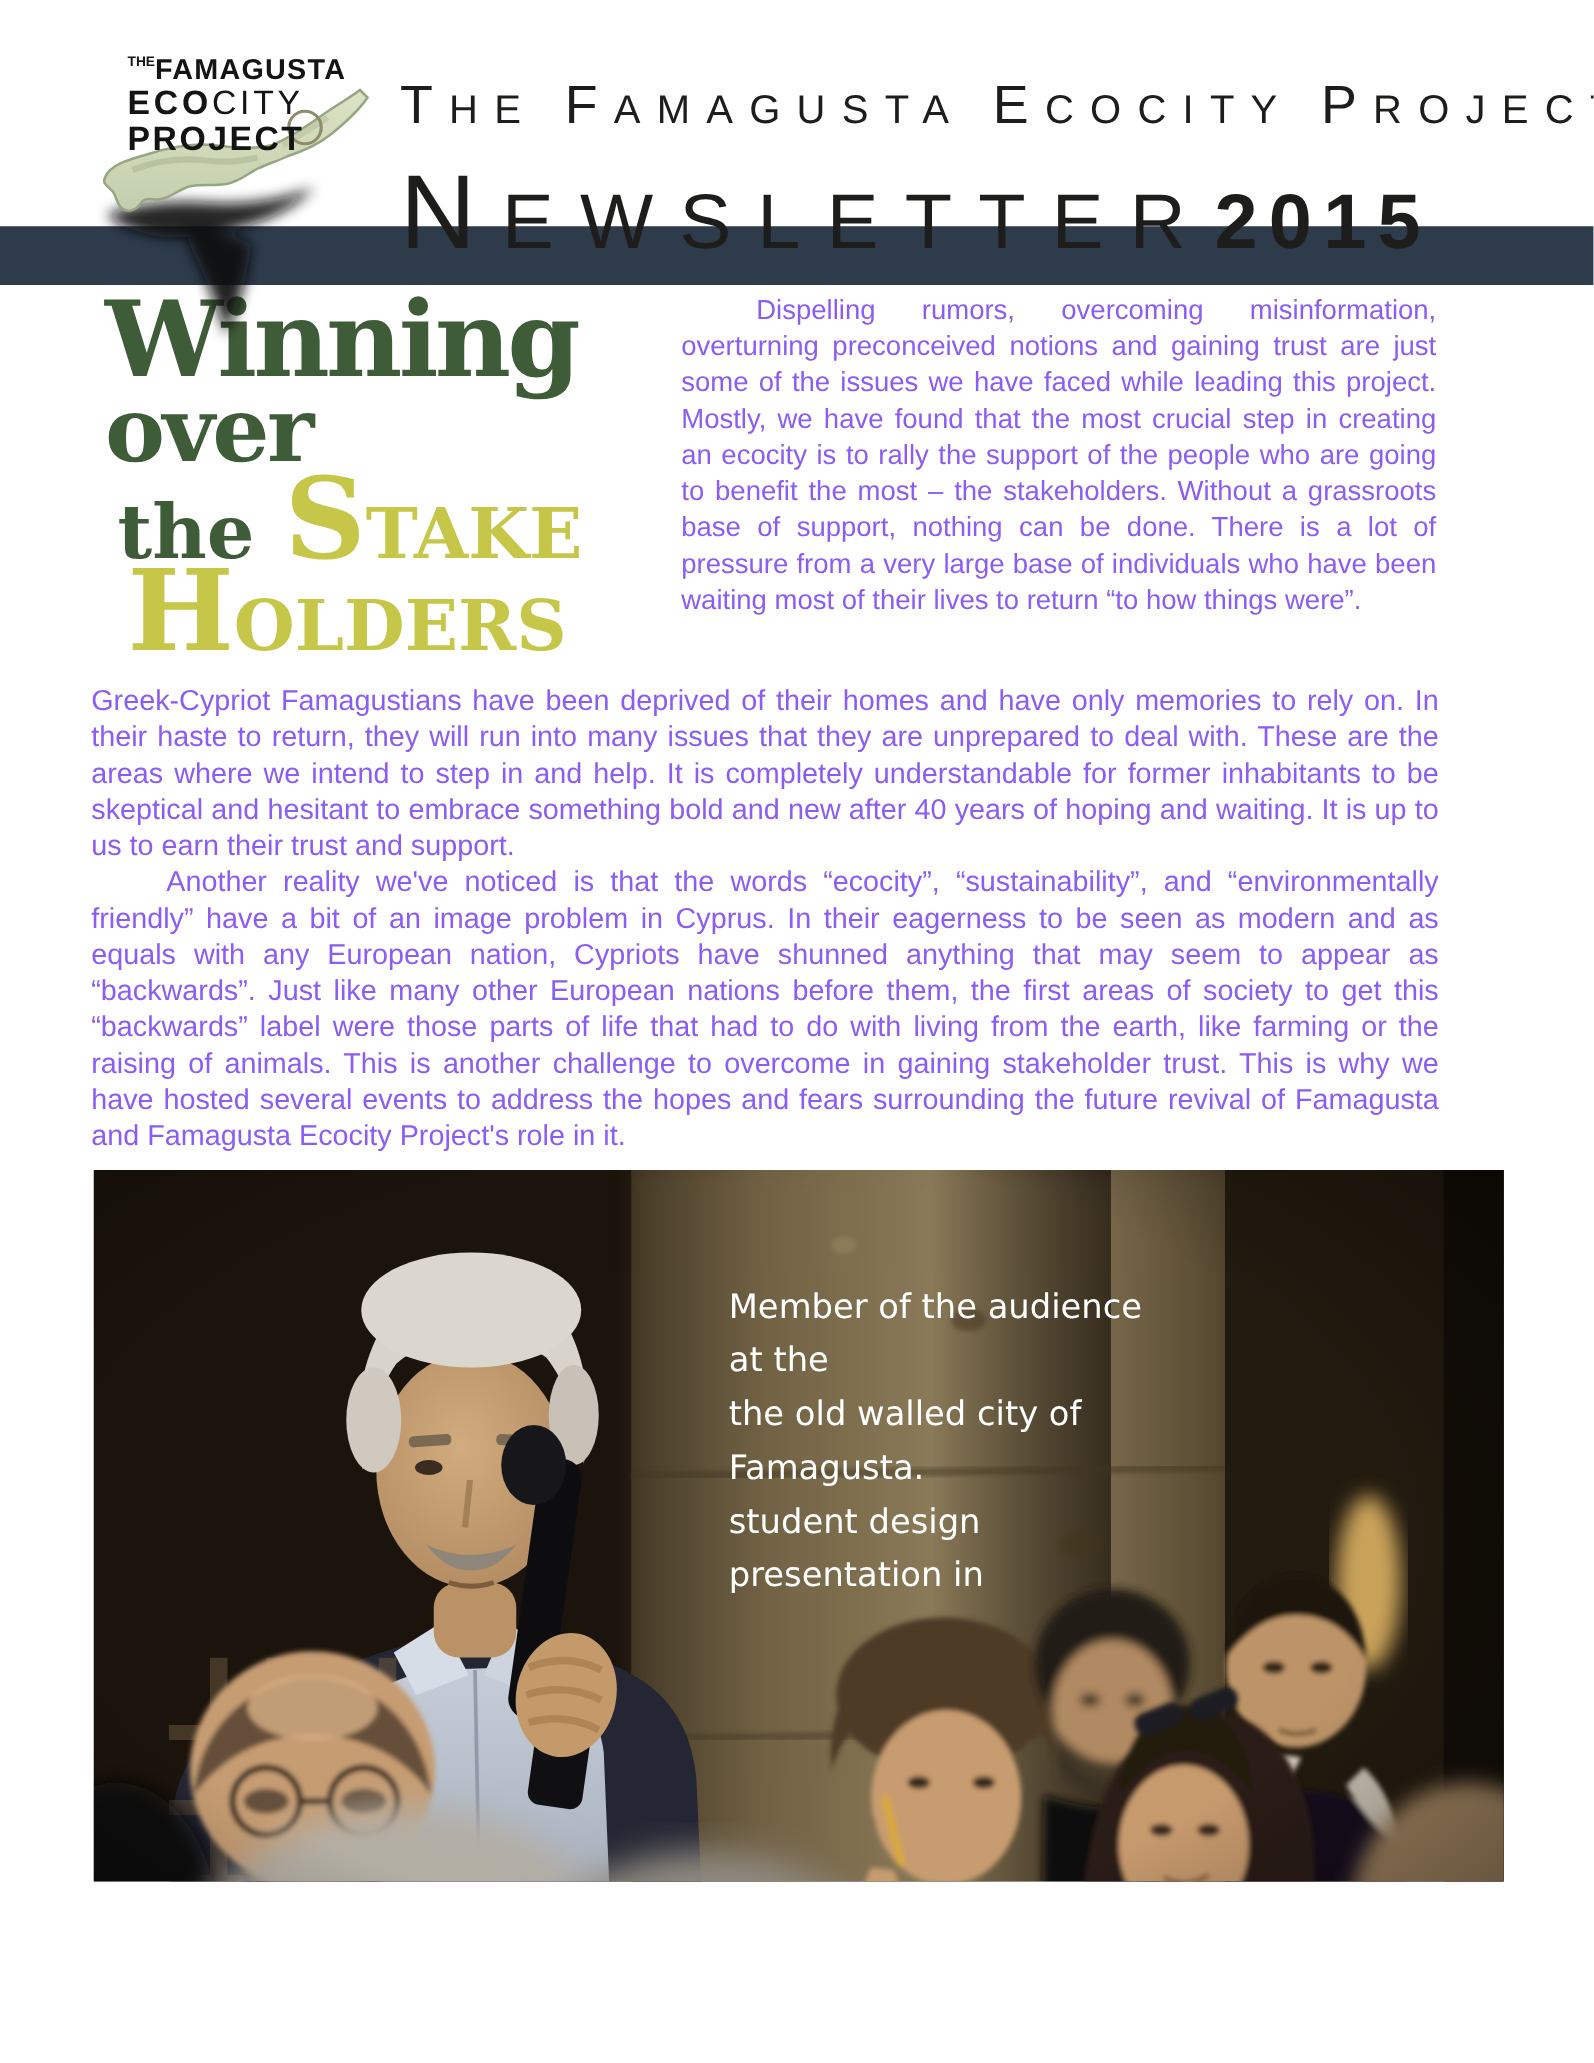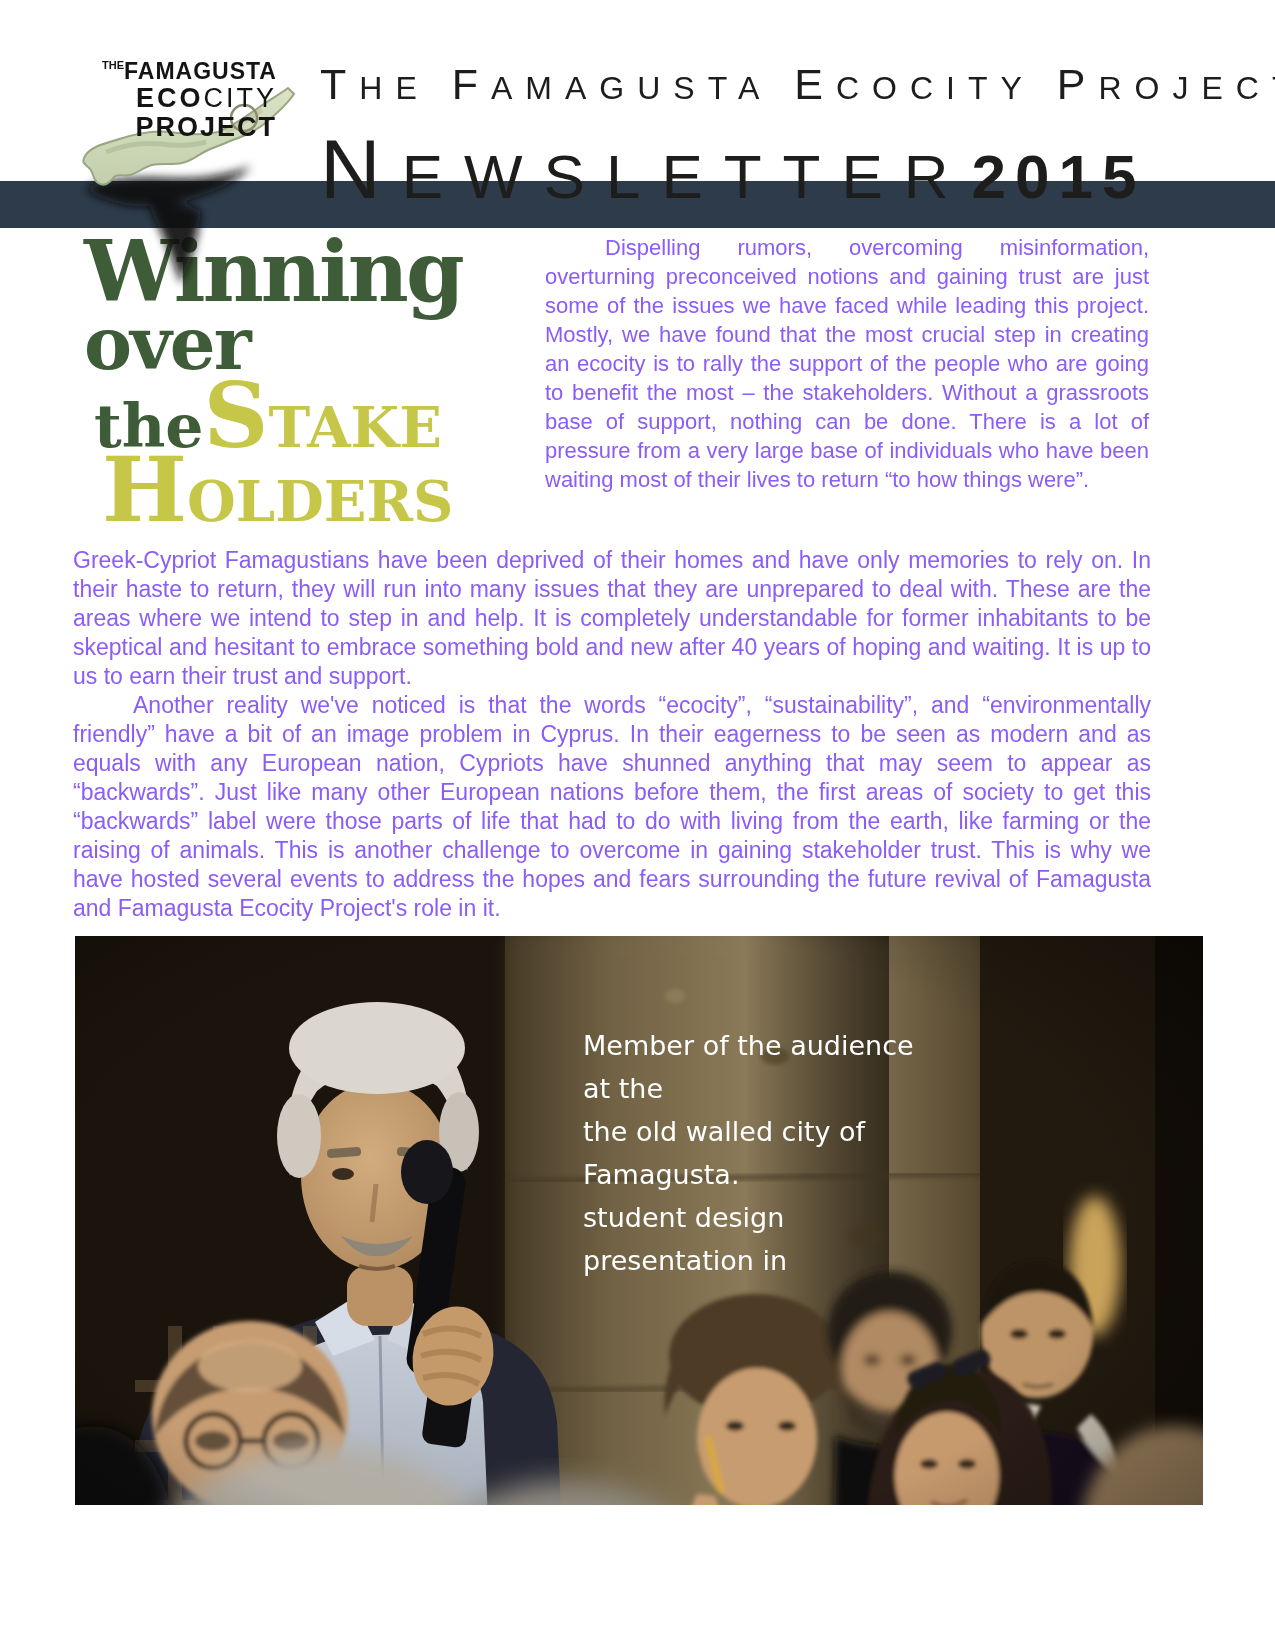--- a/index.html
+++ b/index.html
@@ -2,21 +2,21 @@
 <html><head>
 <meta charset="utf-8">
 <style>
   html,body{margin:0;padding:0;background:#ffffff;}
   .page{position:relative;width:1275px;height:1650px;background:#ffffff;overflow:hidden;
         font-family:"Liberation Sans",sans-serif;color:#1a1a1a;}
 
   
   .navy-bar{position:absolute;left:0;top:181px;width:1275px;height:47px;background:#2d3b4b;z-index:1;}
 
-  .logo{position:absolute;left:76px;top:52px;width:232px;height:245px;z-index:3;text-align:right;}
+  .logo{position:absolute;left:76px;top:36px;width:232px;height:245px;z-index:3;}
   .logo svg{position:absolute;left:0;top:0;}
   .logo-text{position:absolute;left:26px;top:8px;line-height:1;color:#141414;z-index:2;
              font-family:"Liberation Sans",sans-serif;}
   .logo-row1{font-size:23px;font-weight:700;letter-spacing:1px;}
   .logo-the{font-size:11px;font-weight:700;vertical-align:10px;letter-spacing:0;}
   .logo-row2{font-size:27px;letter-spacing:3px;margin-top:2px;}
   .logo-eco{font-weight:700;}
   .logo-city{font-weight:400;}
   .logo-row3{font-size:27px;font-weight:700;letter-spacing:2px;margin-top:2px;}
 
@@ -34,21 +34,21 @@
   .headline{position:absolute;left:84px;top:230px;width:440px;z-index:2;
             font-family:"DejaVu Serif",serif;font-weight:700;line-height:1;}
   .hl-green{color:#3f5c38;}
   .hl-olive{color:#c6c748;}
   .hl-w1{font-size:84px;letter-spacing:-3px;}
   .hl-w2{font-size:72px;letter-spacing:-2px;margin-top:-6px;}
   .hl-line3{margin-top:-10px;white-space:nowrap;}
   .hl-the{font-size:60px;margin-left:10px;}
   .hl-big{display:inline-block;text-transform:uppercase;font-size:56px;letter-spacing:0px;}
   .hl-big::first-letter{font-size:90px;}
-  .hl-w4{margin-left:0;}
+  .hl-w4{margin-left:24px;}
   .hl-w5{margin-top:-16px;margin-left:18px;}
 
   
   .bodycopy{text-align:justify;font-size:23px;line-height:29px;font-weight:400;color:#8b5cf6;}
   .intro-col{position:absolute;left:545px;top:233px;width:604px;font-size:22px;}
   .indent{text-indent:60px;}
   .body-block{position:absolute;left:73px;top:546px;width:1078px;}
   .body-block p{margin:0;}
 
   

